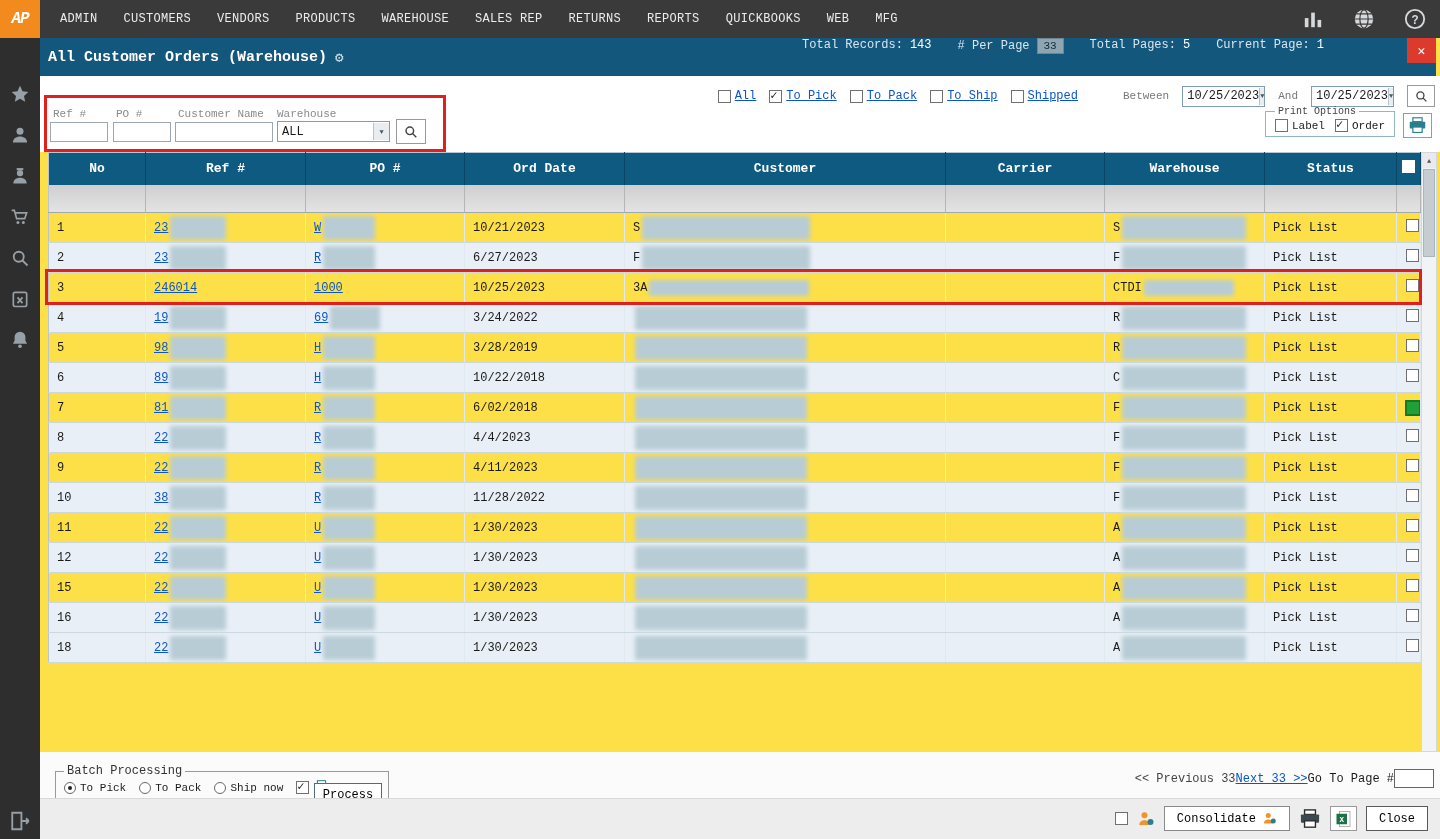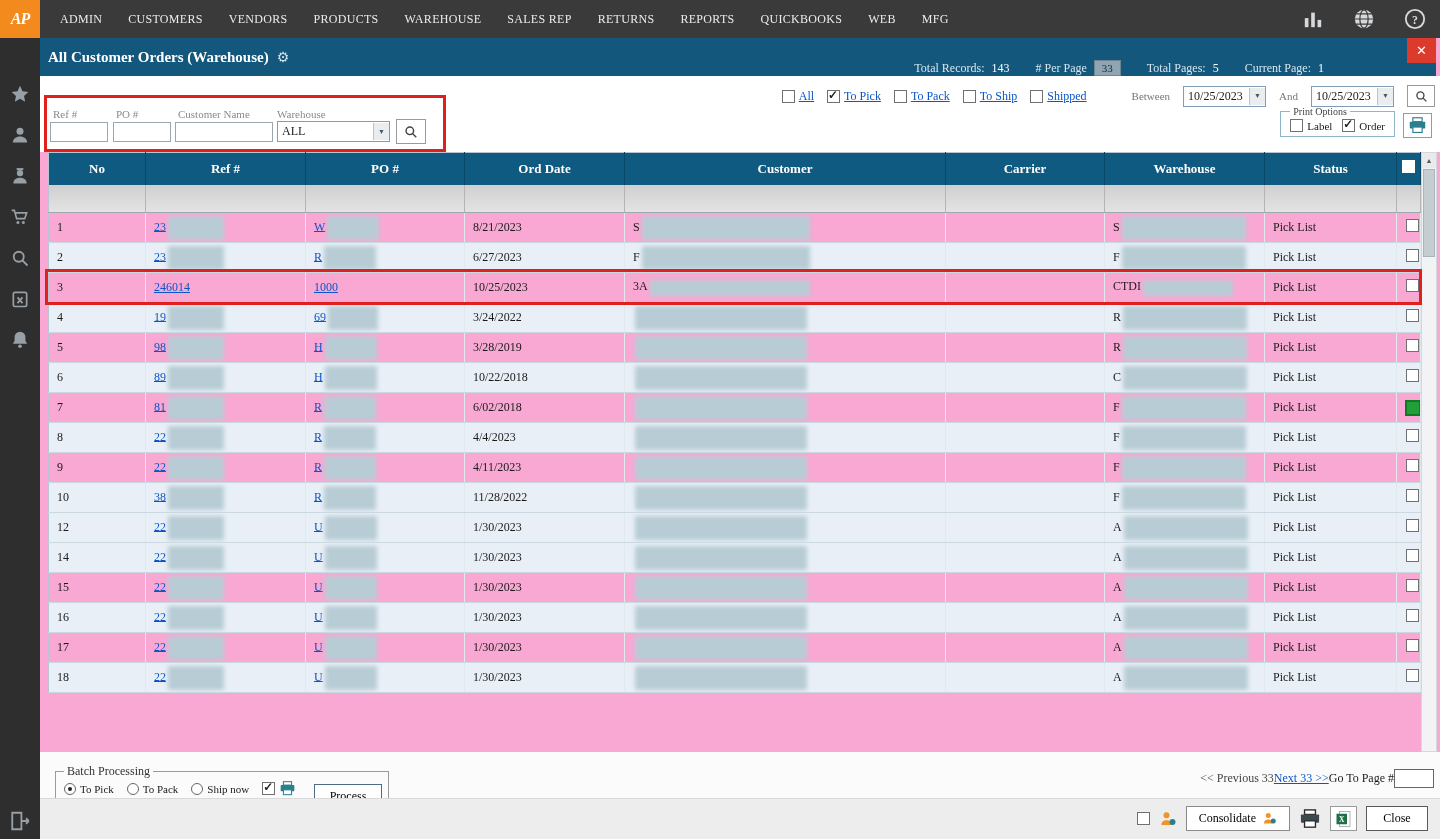--- a/index.html
+++ b/index.html
@@ -1,34 +1,34 @@
 <!DOCTYPE html>
 <html><head>
 <meta charset="utf-8">
 <style>
   * { margin:0; padding:0; box-sizing:border-box; }
   html,body { background:#fff; }
   .page {
     position:relative; width:1440px; height:839px; overflow:hidden;
-    font-family:Liberation Serif, serif; font-size:12px; color:#1a1a1a; background:#f9a8d4;
+    font-family:Liberation Mono, monospace; font-size:12px; color:#1a1a1a; background:#fde047;
   }
   
   .topnav { position:absolute; left:0; top:0; width:1440px; height:38px; background:#3a3a3a; display:flex; align-items:center; }
   .logo { width:40px; height:38px; background:#f28a1e; color:#fff; font-weight:bold; font-style:italic;
           font-size:16px; display:flex; align-items:center; justify-content:center; letter-spacing:-1px; }
   .nav-items { display:flex; gap:26px; padding-left:20px; }
   .nav-item { color:#ececec; font-size:12px; letter-spacing:.3px; cursor:pointer; white-space:nowrap; }
   .nav-icons { margin-left:auto; display:flex; gap:29px; padding-right:14px; align-items:center; }
   .nav-icons > span { cursor:pointer; display:flex; }
   
   .titlebar { position:absolute; left:36px; top:38px; width:1400px; height:38px; background:#14577c; color:#fff; }
   .tb-title { position:absolute; left:12px; top:0; height:38px; display:flex; align-items:center; gap:8px;
               font-size:15px; font-weight:bold; }
   .tb-gear { font-size:14px; color:#cfe2ec; font-weight:normal; cursor:pointer; }
-  .tb-stats { position:absolute; right:112px; top:0; height:38px; display:flex; gap:26px; align-items:flex-end; font-size:12px; }
+  .tb-stats { position:absolute; right:112px; top:0; height:38px; display:flex; gap:26px; align-items:flex-start; font-size:12px; }
   .tb-pair { display:flex; gap:7px; align-items:center; }
   .tb-label { color:#d8e6ef; }
   .tb-value { color:#fff; }
   .perpage { width:27px; height:16px; background:#8fa6b2; border:1px solid #6c8694; color:#102a36;
              font-size:11px; text-align:center; padding:0; font-family:inherit; }
   .close-x { position:absolute; right:0; top:0; width:29px; height:25px; background:#dd3a2e; color:#fff;
              display:flex; align-items:center; justify-content:center; font-size:13px; cursor:pointer; }
   
   .sidebar { position:absolute; left:0; top:38px; width:40px; height:801px; background:#2e2e2e;
              display:flex; flex-direction:column; align-items:center; padding-top:46px; gap:21px; }
@@ -339,21 +339,21 @@
             <td></td>
             <td></td>
             <td></td>
           </tr>
       </thead>
       <tbody>
           <tr class="">
             <td>1</td>
             <td><a class="cell-link">23</a><span class="redact" style="width:56px"></span></td>
             <td><a class="cell-link">W</a><span class="redact" style="width:52px"></span></td>
-            <td>8/21/2023</td>
+            <td>10/21/2023</td>
             <td>S<span class="redact" style="width:168px"></span></td>
             <td></td>
             <td>S<span class="redact" style="width:124px"></span></td>
             <td>Pick List</td>
             <td class="cell-select"><span class="cb"></span></td>
           </tr>
           <tr class="alt">
             <td>2</td>
             <td><a class="cell-link">23</a><span class="redact" style="width:56px"></span></td>
             <td><a class="cell-link">R</a><span class="redact" style="width:52px"></span></td>
@@ -445,33 +445,33 @@
             <td>10</td>
             <td><a class="cell-link">38</a><span class="redact" style="width:56px"></span></td>
             <td><a class="cell-link">R</a><span class="redact" style="width:52px"></span></td>
             <td>11/28/2022</td>
             <td><span class="redact" style="width:172px"></span></td>
             <td></td>
             <td>F<span class="redact" style="width:124px"></span></td>
             <td>Pick List</td>
             <td class="cell-select"><span class="cb"></span></td>
           </tr>
-          <tr class="alt">
-            <td>12</td>
+          <tr class="">
+            <td>11</td>
             <td><a class="cell-link">22</a><span class="redact" style="width:56px"></span></td>
             <td><a class="cell-link">U</a><span class="redact" style="width:52px"></span></td>
             <td>1/30/2023</td>
             <td><span class="redact" style="width:172px"></span></td>
             <td></td>
             <td>A<span class="redact" style="width:124px"></span></td>
             <td>Pick List</td>
             <td class="cell-select"><span class="cb"></span></td>
           </tr>
           <tr class="alt">
-            <td>14</td>
+            <td>12</td>
             <td><a class="cell-link">22</a><span class="redact" style="width:56px"></span></td>
             <td><a class="cell-link">U</a><span class="redact" style="width:52px"></span></td>
             <td>1/30/2023</td>
             <td><span class="redact" style="width:172px"></span></td>
             <td></td>
             <td>A<span class="redact" style="width:124px"></span></td>
             <td>Pick List</td>
             <td class="cell-select"><span class="cb"></span></td>
           </tr>
           <tr class="">
@@ -480,31 +480,20 @@
             <td><a class="cell-link">U</a><span class="redact" style="width:52px"></span></td>
             <td>1/30/2023</td>
             <td><span class="redact" style="width:172px"></span></td>
             <td></td>
             <td>A<span class="redact" style="width:124px"></span></td>
             <td>Pick List</td>
             <td class="cell-select"><span class="cb"></span></td>
           </tr>
           <tr class="alt">
             <td>16</td>
-            <td><a class="cell-link">22</a><span class="redact" style="width:56px"></span></td>
-            <td><a class="cell-link">U</a><span class="redact" style="width:52px"></span></td>
-            <td>1/30/2023</td>
-            <td><span class="redact" style="width:172px"></span></td>
-            <td></td>
-            <td>A<span class="redact" style="width:124px"></span></td>
-            <td>Pick List</td>
-            <td class="cell-select"><span class="cb"></span></td>
-          </tr>
-          <tr class="">
-            <td>17</td>
             <td><a class="cell-link">22</a><span class="redact" style="width:56px"></span></td>
             <td><a class="cell-link">U</a><span class="redact" style="width:52px"></span></td>
             <td>1/30/2023</td>
             <td><span class="redact" style="width:172px"></span></td>
             <td></td>
             <td>A<span class="redact" style="width:124px"></span></td>
             <td>Pick List</td>
             <td class="cell-select"><span class="cb"></span></td>
           </tr>
           <tr class="alt">

